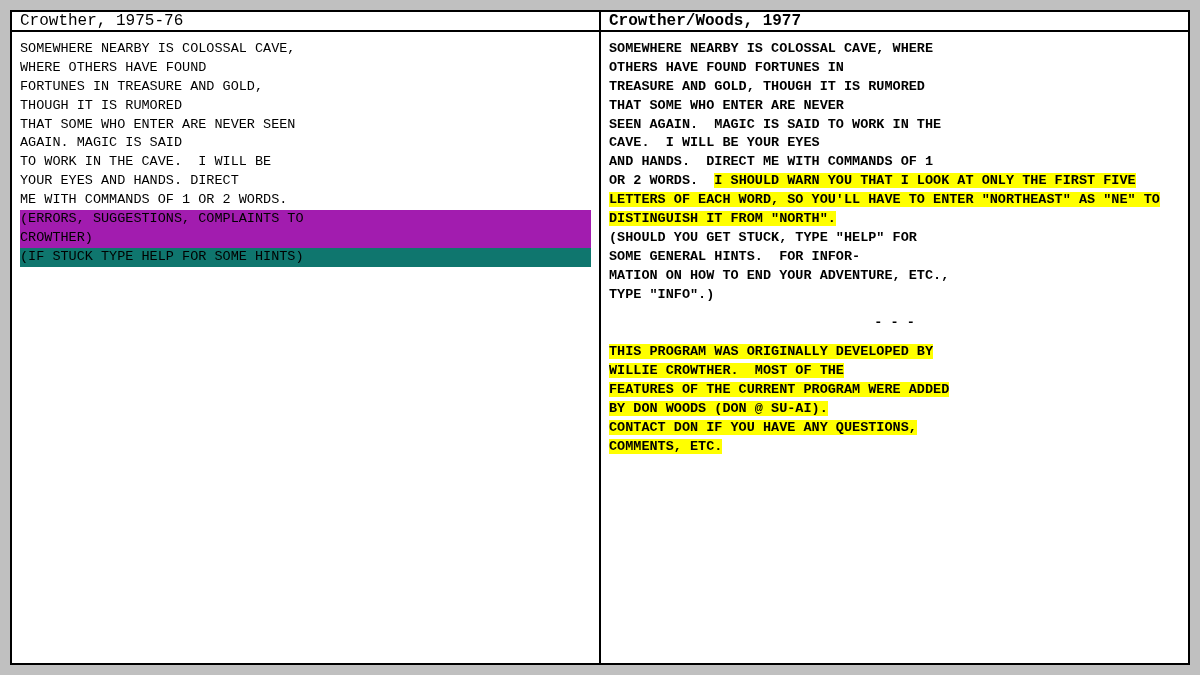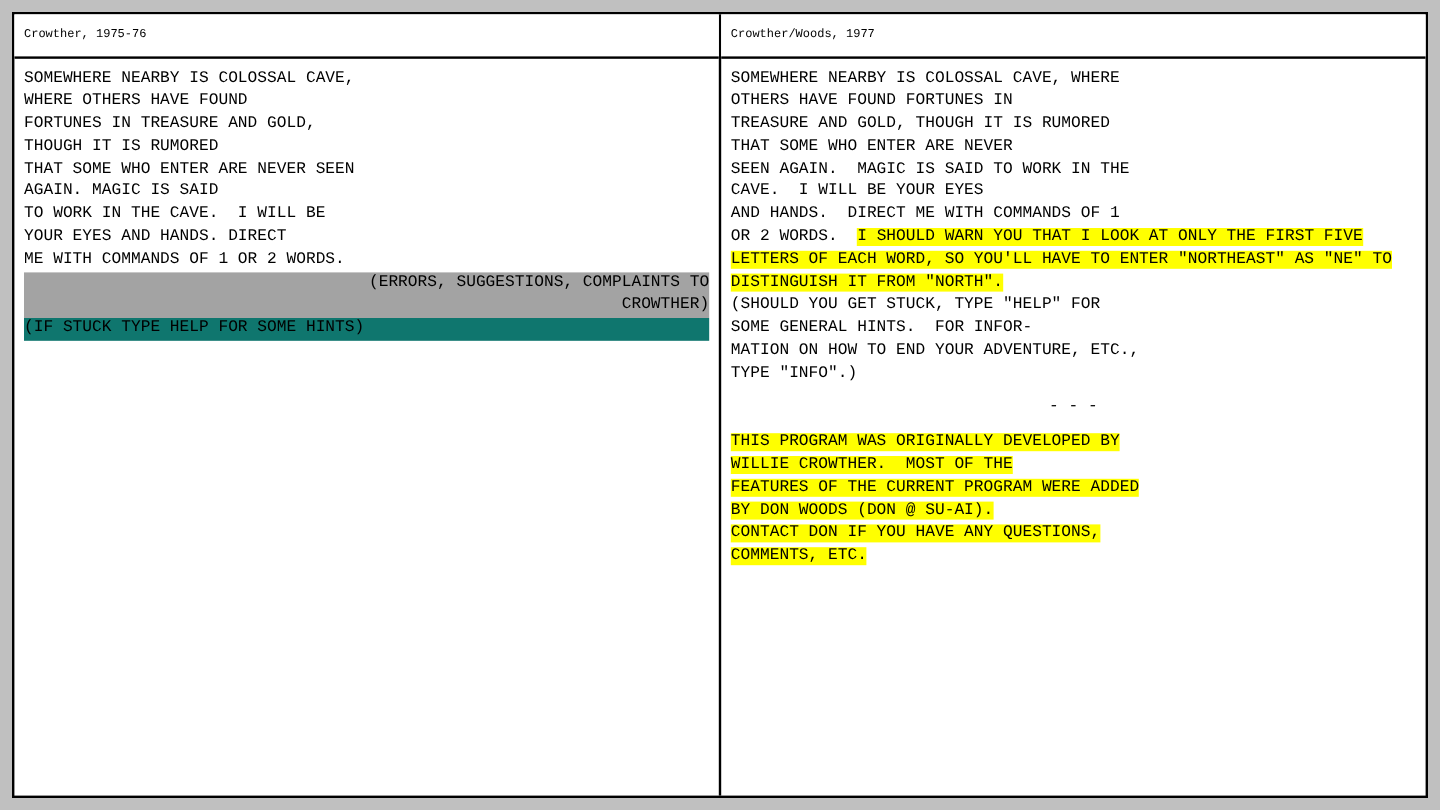--- a/index.html
+++ b/index.html
@@ -20,46 +20,46 @@
       background: #fff;
     }
     .panel {
       flex: 1;
       border-right: 2px solid #000;
       display: flex;
       flex-direction: column;
     }
     .panel:last-child {
       border-right: none;
+      font-weight: bold;
     }
     .panel-header {
       border-bottom: 2px solid #000;
-      padding: 12px 8px;
-      font-size: 10px;
+      padding: 0 8px;
+      font-size: 16px;
       background: #fff;
       font-family: 'Courier New', Courier, monospace;
     }
     .panel-body {
       padding: 8px;
       font-size: 13.5px;
       line-height: 1.4;
       font-family: 'Courier New', Courier, monospace;
       flex: 1;
       border-radius: 13px;
     }
     .text-block {
       white-space: pre-wrap;
       font-family: 'Courier New', Courier, monospace;
       font-size: 13.5px;
       line-height: 1.4;
     }
     .highlight-magenta {
-      background-color: #a3a3a3;
+      background-color: #a21caf;
       display: block;
-      text-align: right;
     }
     .highlight-cyan {
       background-color: #0f766e;
       display: block;
     }
     .highlight-yellow {
       background-color: #ffff00;
     }
     .separator {
       text-align: center;

